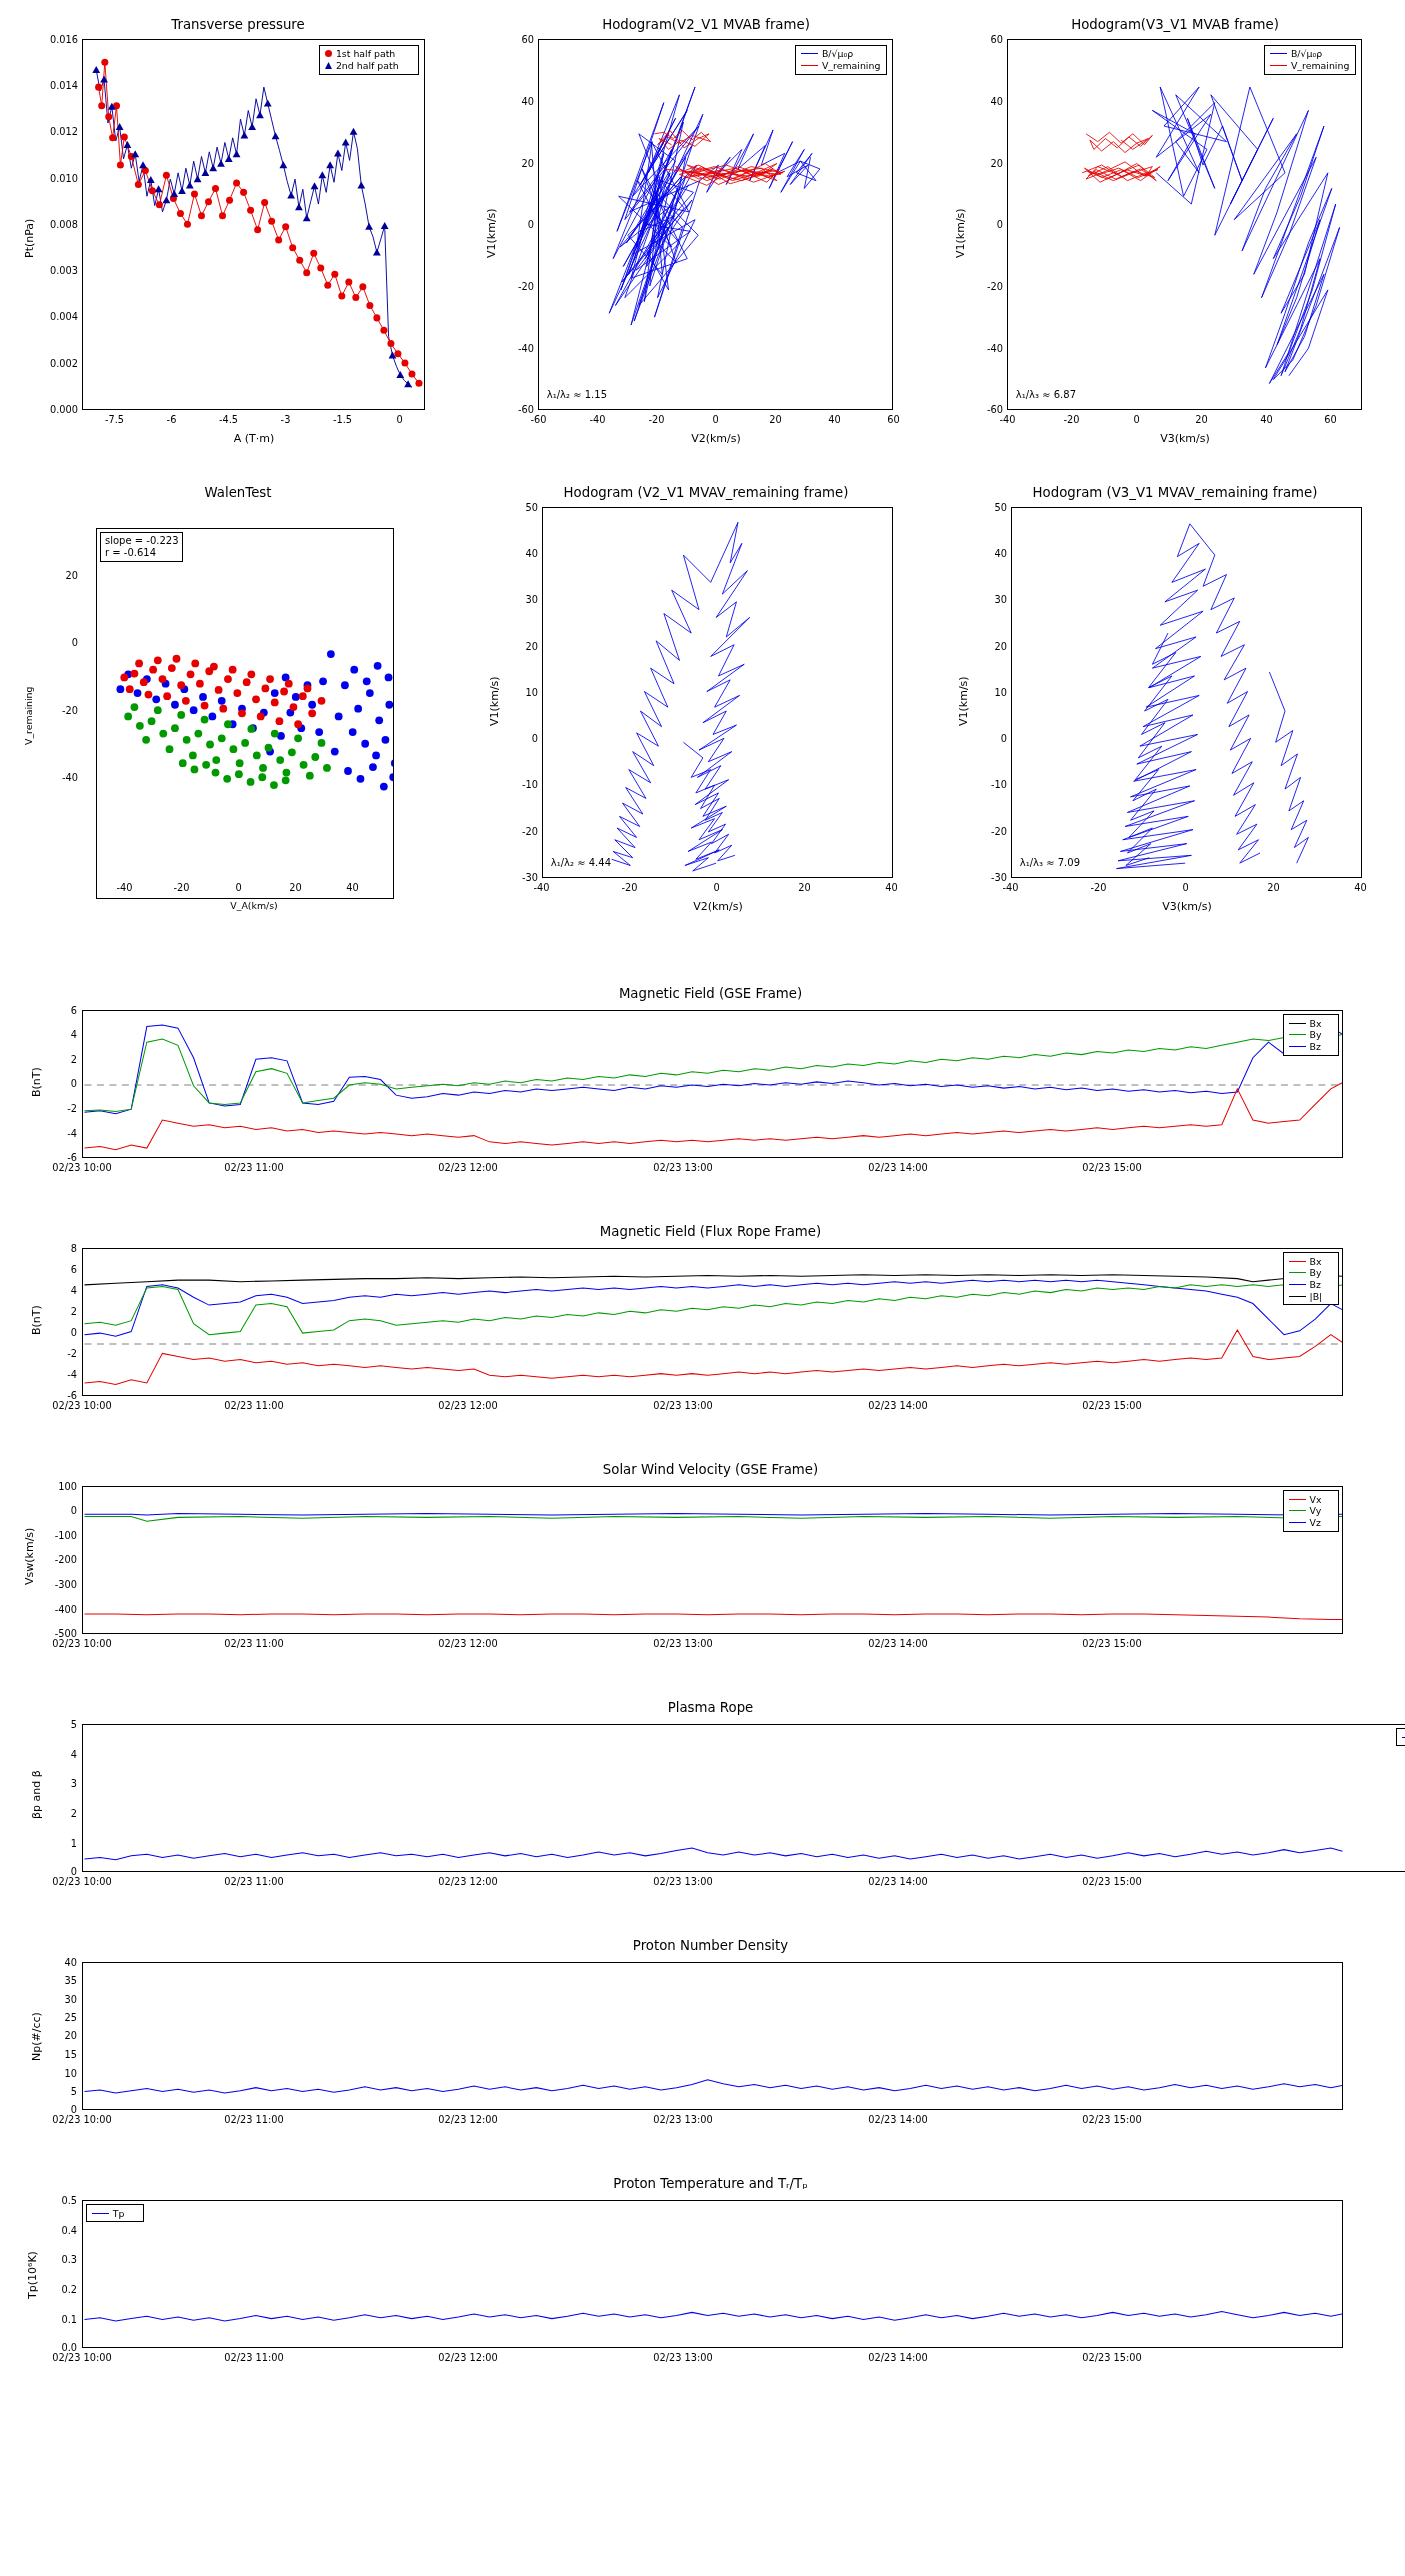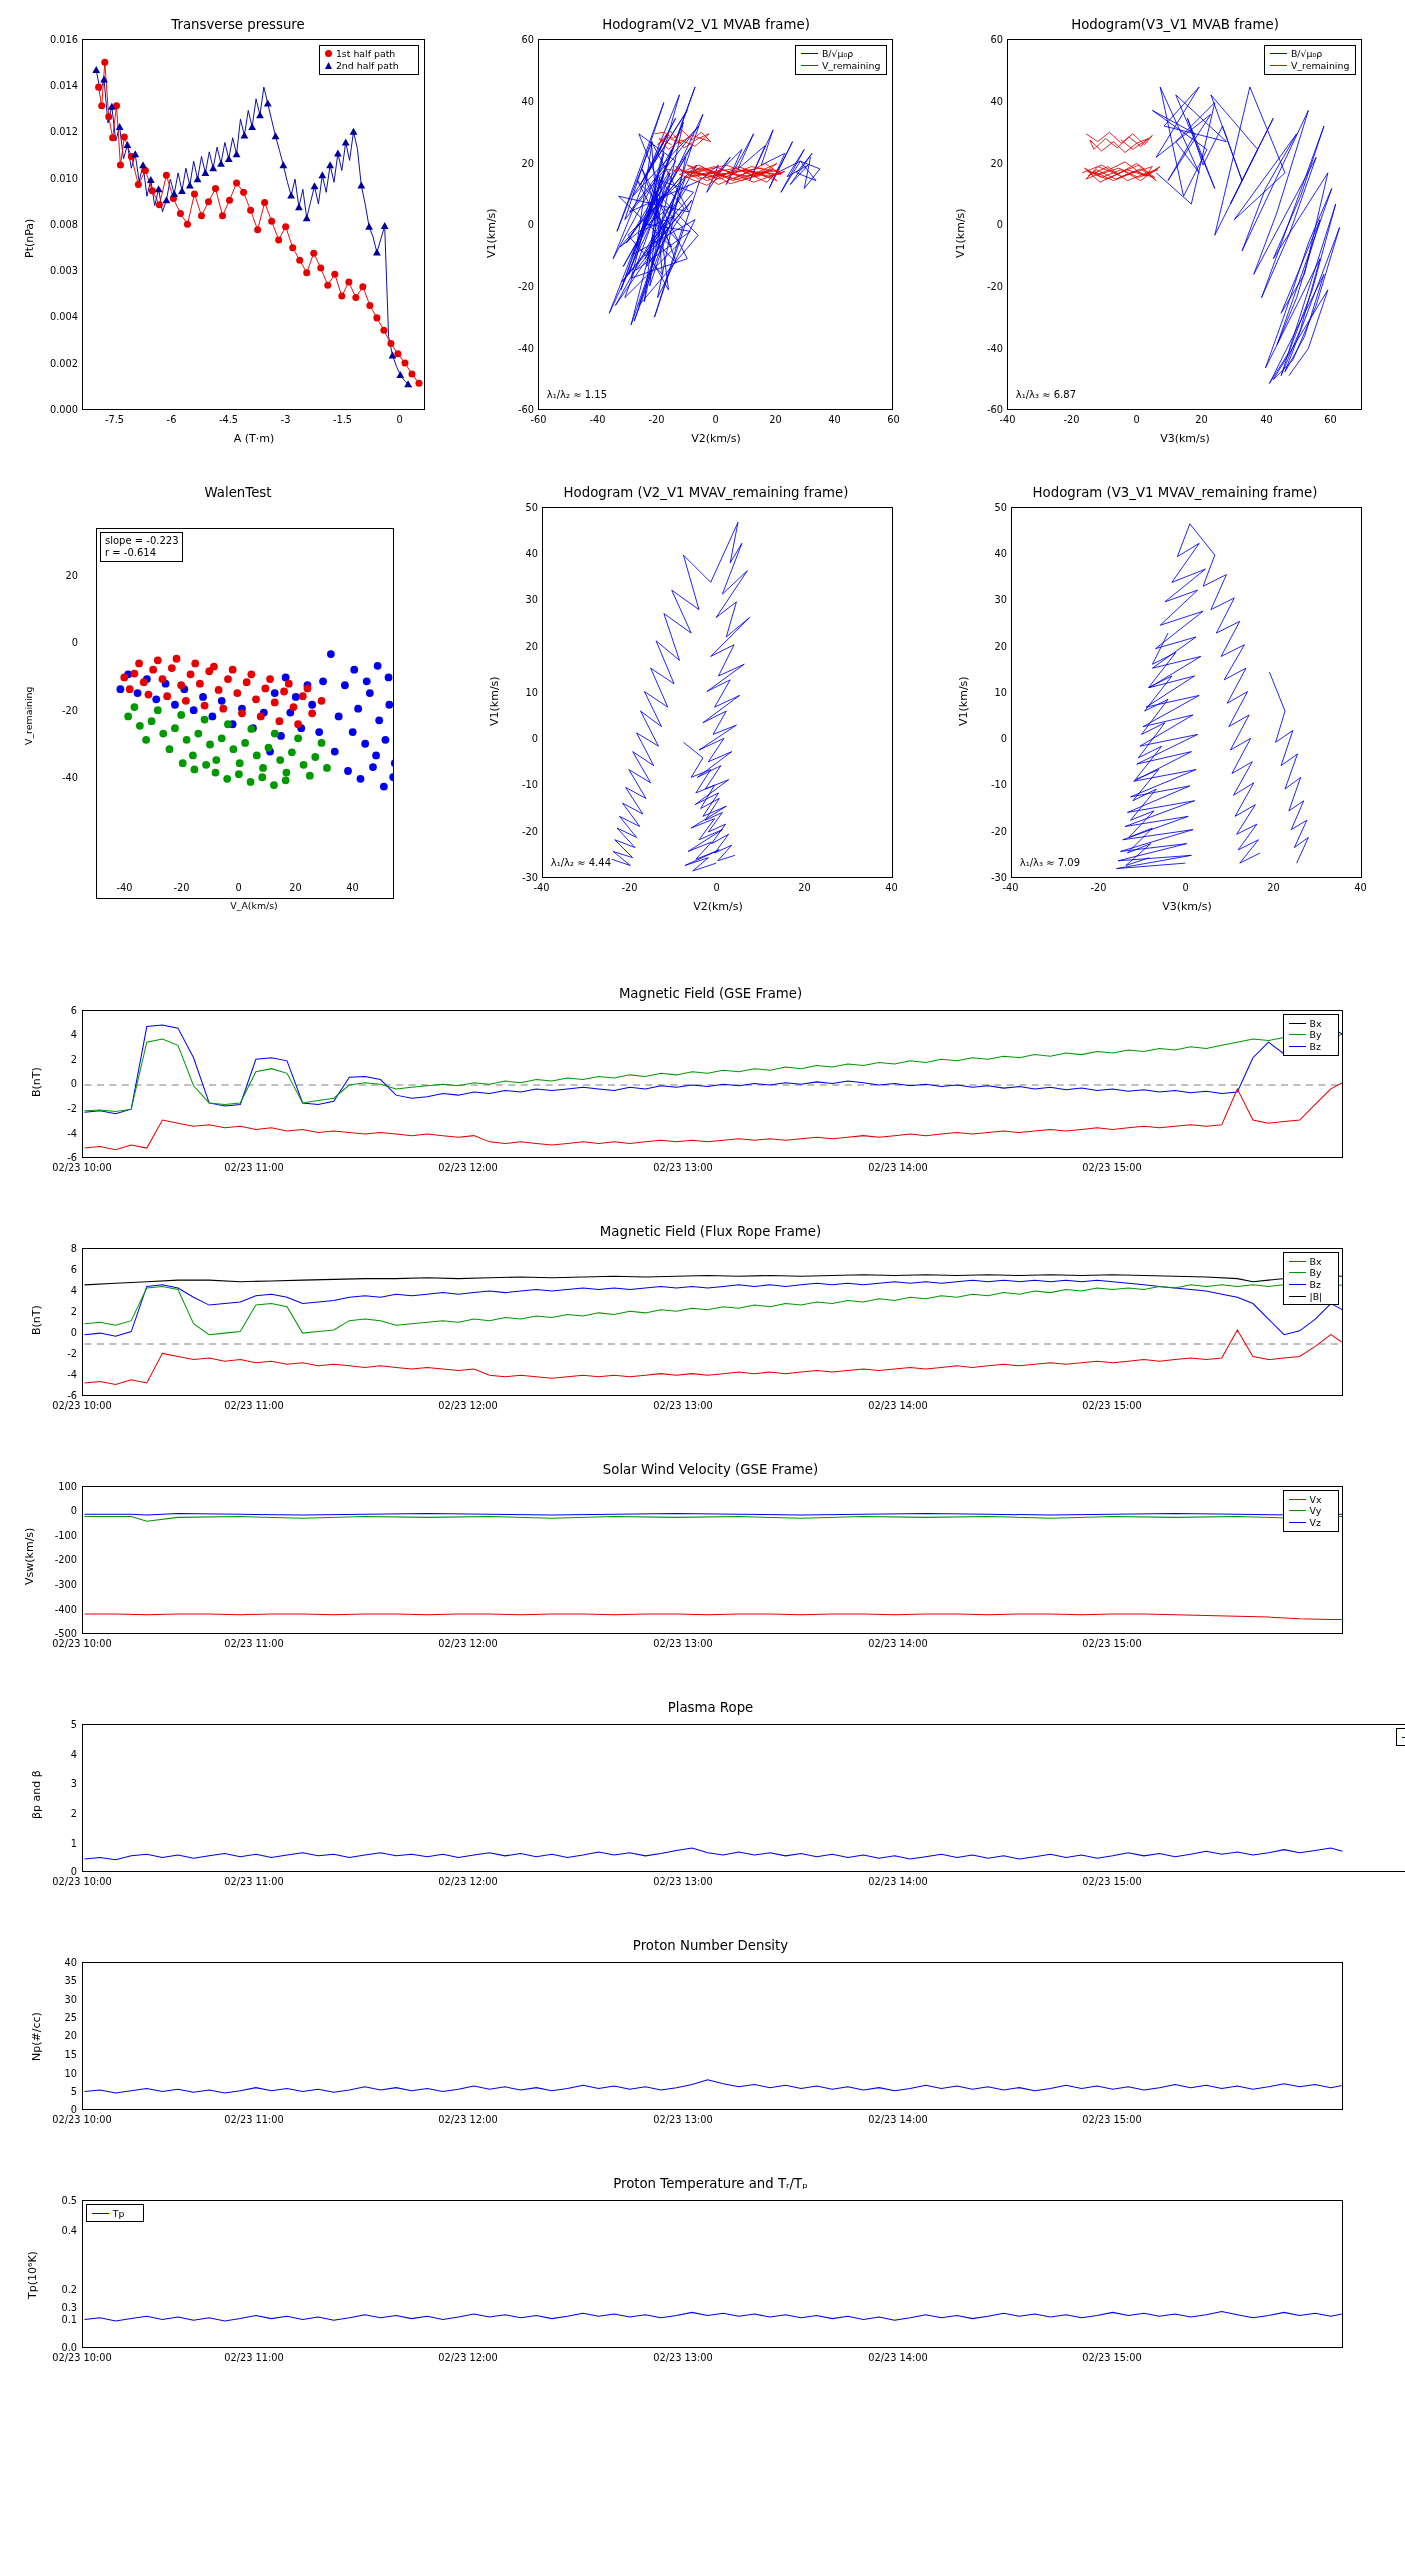--- a/index.html
+++ b/index.html
@@ -661,21 +661,21 @@
       </svg>
       <div class="legendbox" style="left:3.1px;top:3.1px;width:58px;">
         <div class="legrow">
             <span class="legline" style="border-color:#0000ee"></span>
             <span>Tp</span>
           </div>
       </div>
     </div>
     <div class="tick y" style="left:39px;top:25px;width:38px;">0.5</div>
     <div class="tick y" style="left:39px;top:55px;width:38px;">0.4</div>
-    <div class="tick y" style="left:39px;top:84px;width:38px;margin-top:48px;">0.3</div>
+    <div class="tick y" style="left:39px;top:84px;width:38px;">0.3</div>
     <div class="tick y" style="left:39px;top:114px;width:38px;">0.2</div>
     <div class="tick y" style="left:39px;top:144px;width:38px;">0.1</div>
     <div class="tick y" style="left:39px;top:172px;width:38px;">0.0</div>
     <div class="ylabel" style="left:26px;top:129px;">Tp(10⁶K)</div>
     <div class="tick x" style="left:43px;top:182px;width:78px;">02/23 10:00</div>
     <div class="tick x" style="left:215px;top:182px;width:78px;">02/23 11:00</div>
     <div class="tick x" style="left:429px;top:182px;width:78px;">02/23 12:00</div>
     <div class="tick x" style="left:644px;top:182px;width:78px;">02/23 13:00</div>
     <div class="tick x" style="left:859px;top:182px;width:78px;">02/23 14:00</div>
     <div class="tick x" style="left:1073px;top:182px;width:78px;">02/23 15:00</div>

